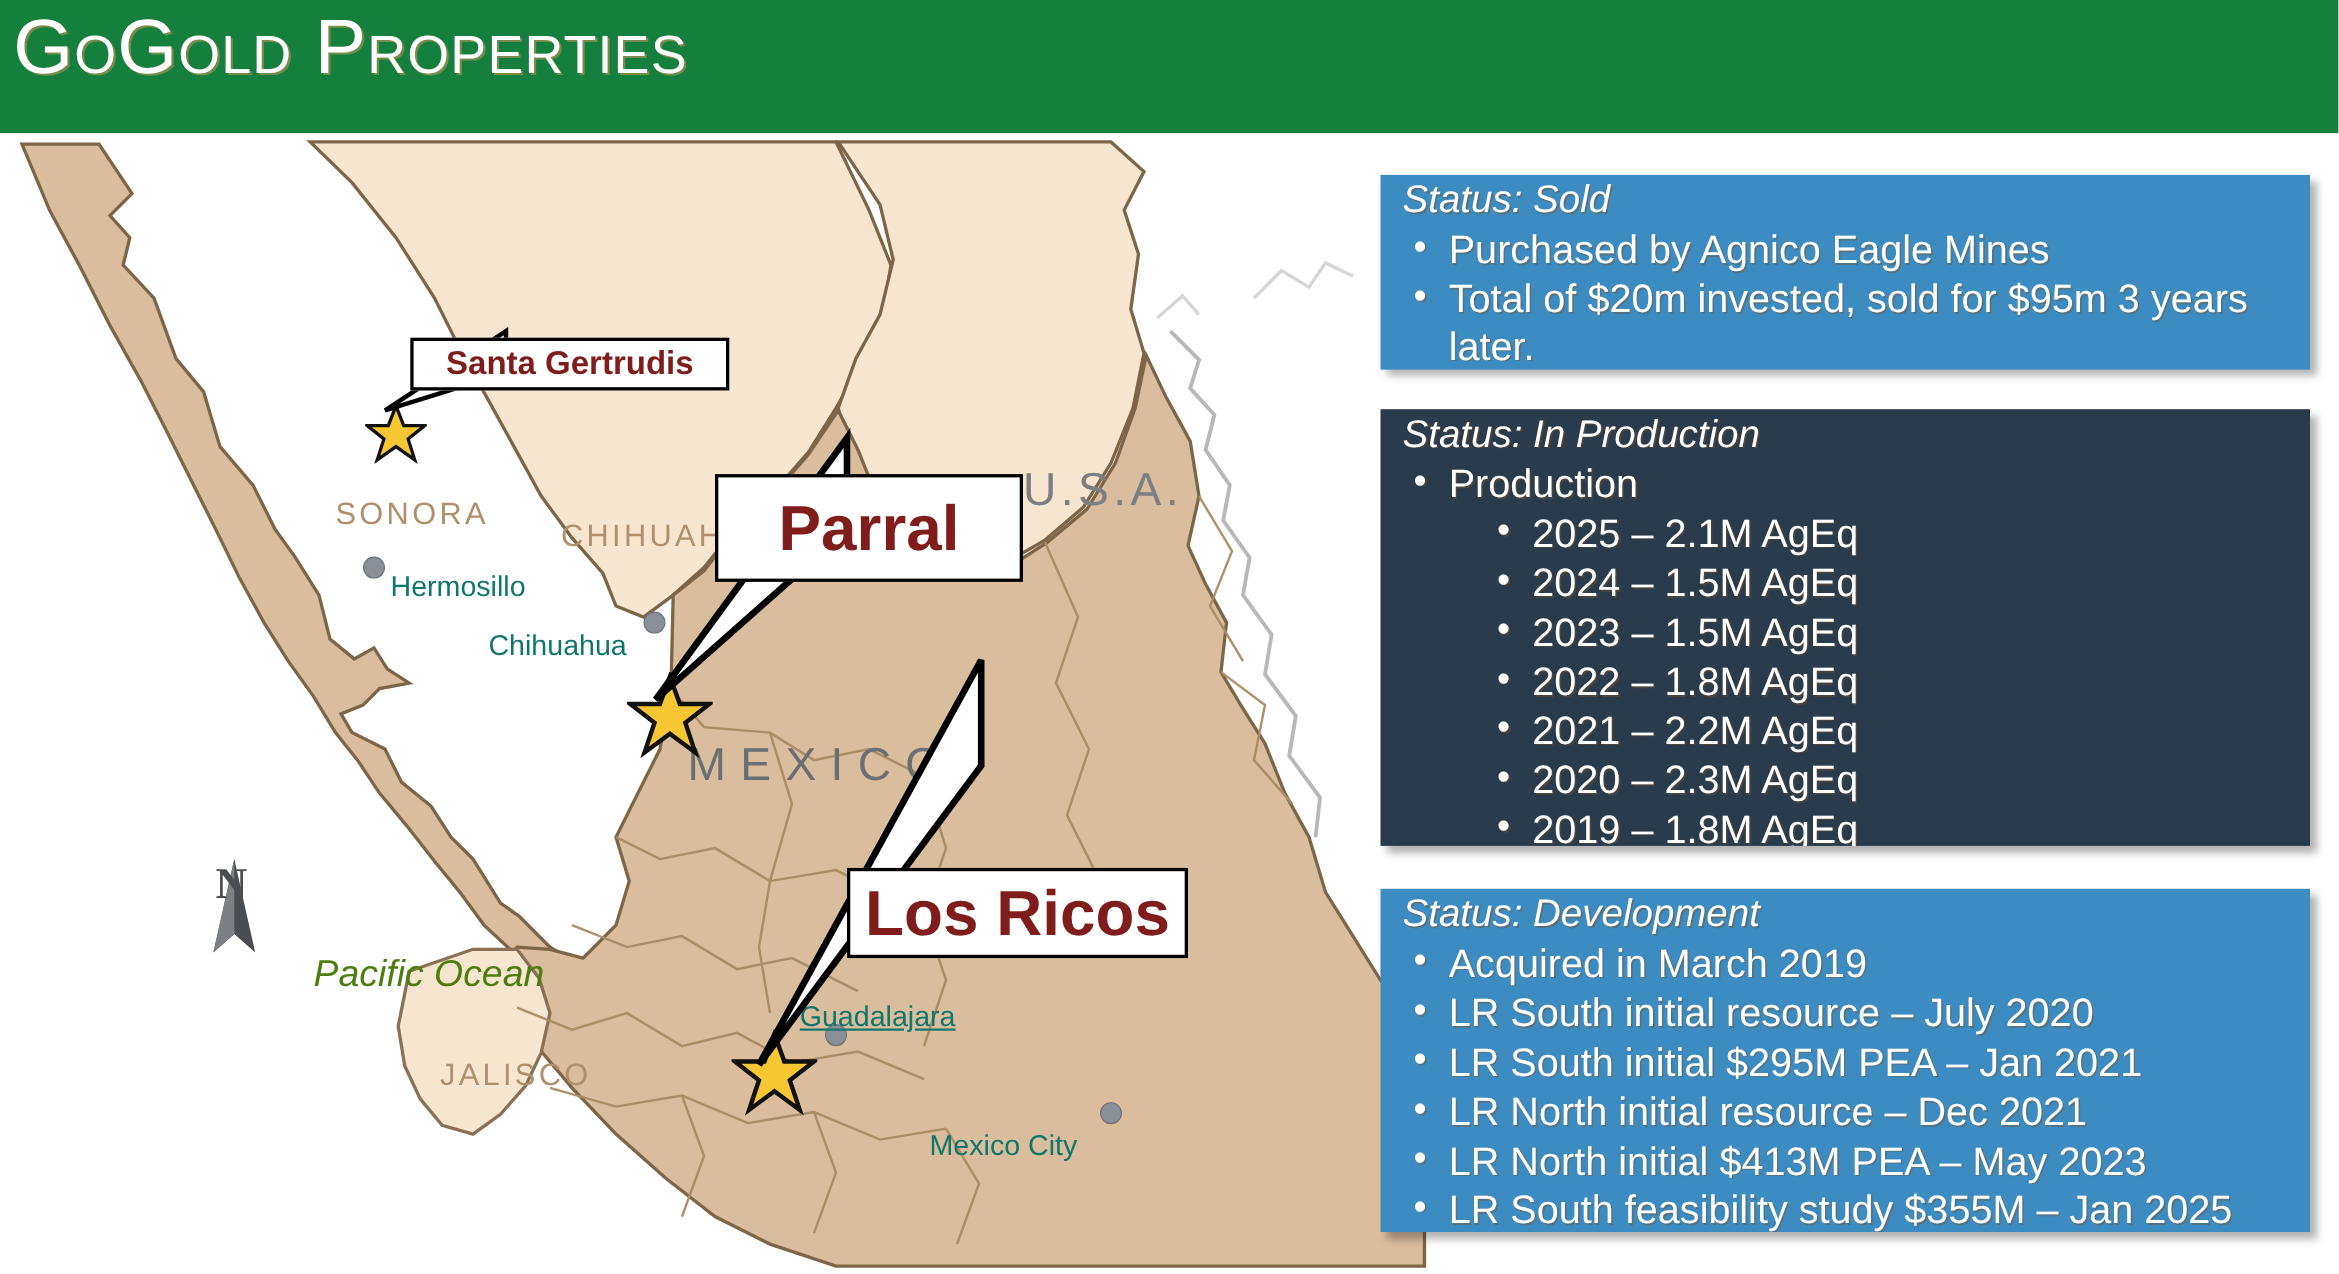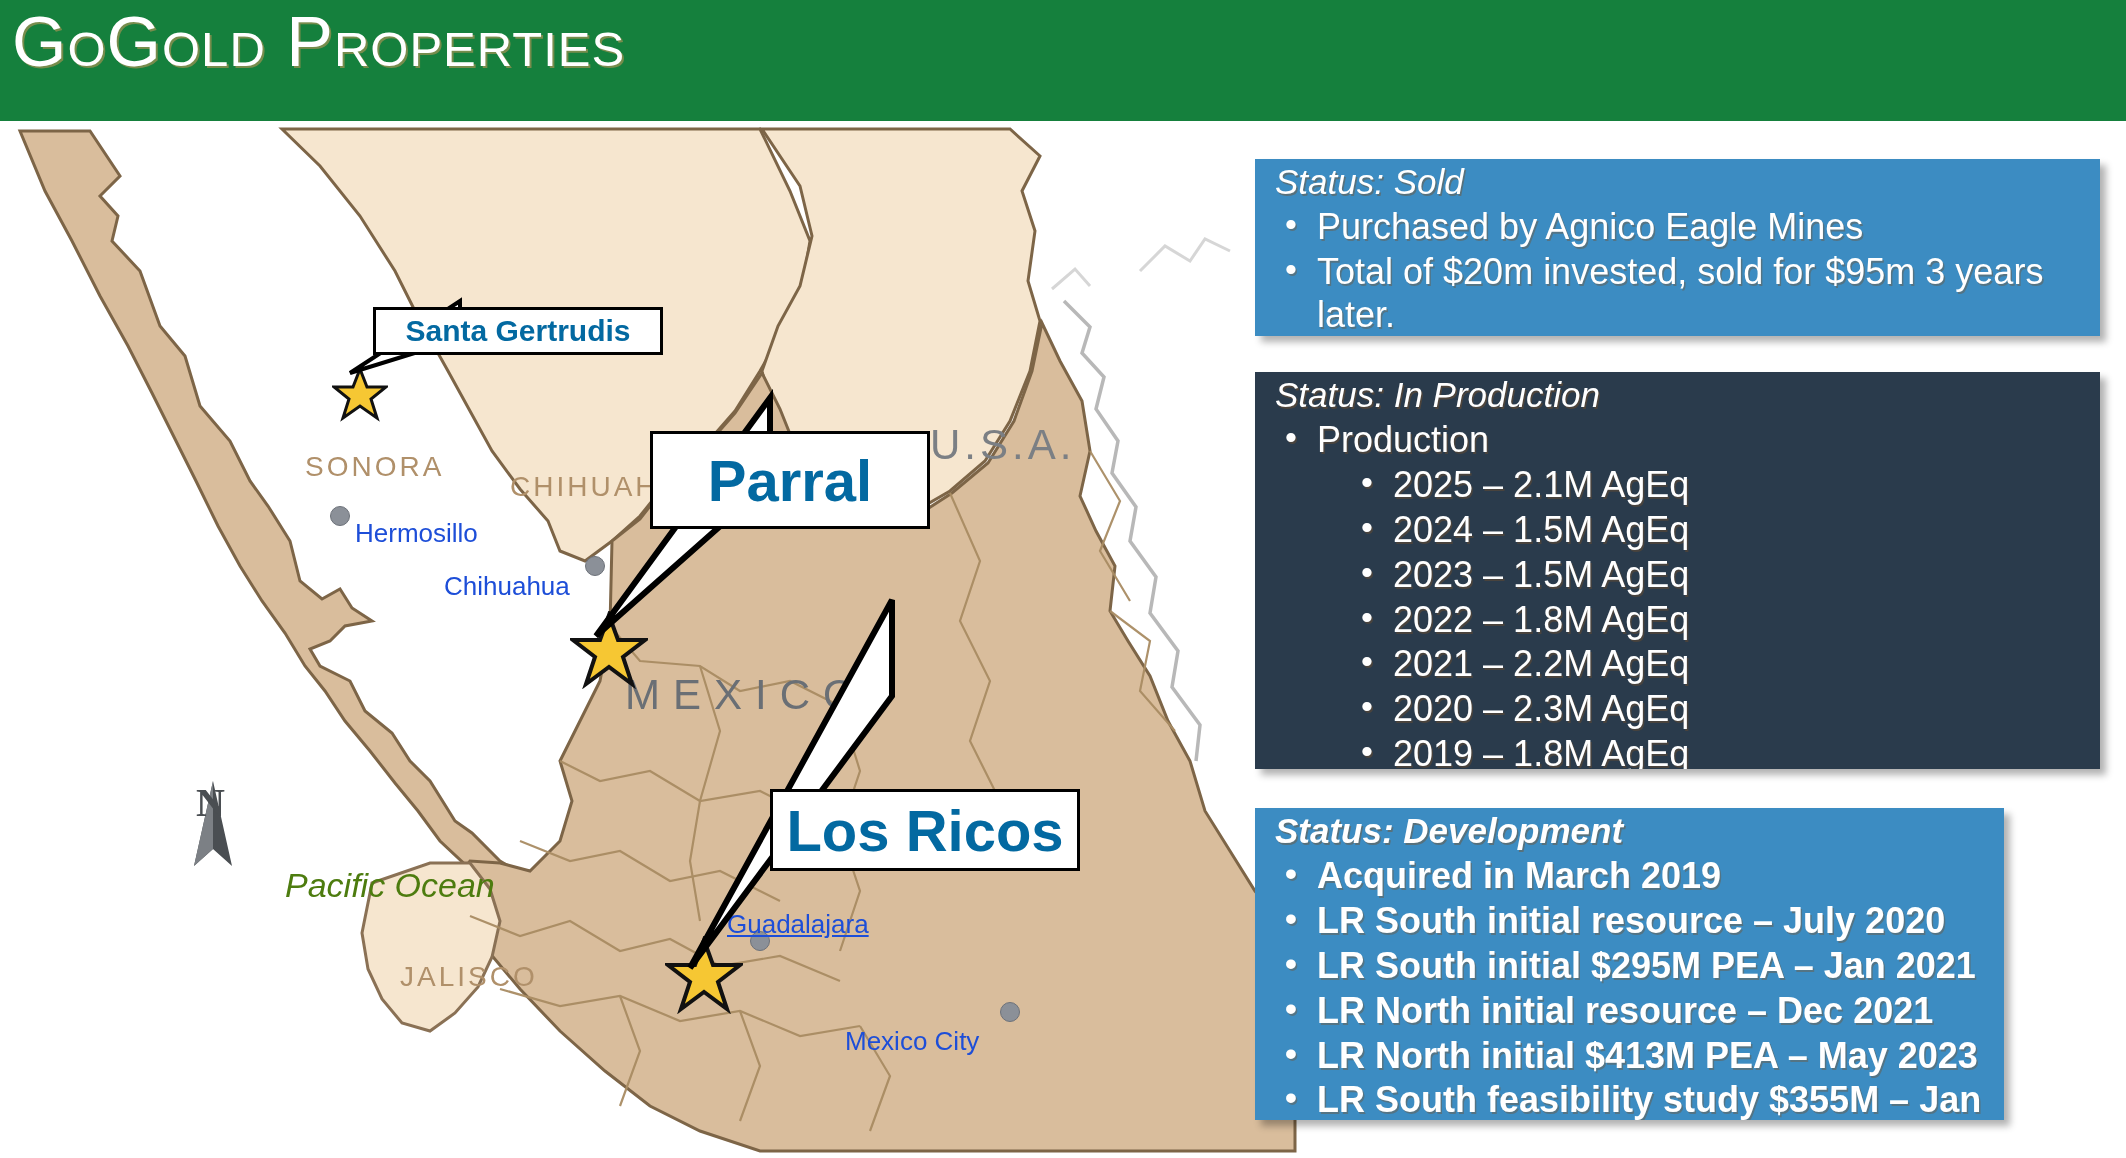--- a/index.html
+++ b/index.html
@@ -39,21 +39,21 @@
     position: absolute;
     white-space: nowrap;
     font-family: "Liberation Sans", sans-serif;
     pointer-events: none;
   }
   .lbl-country {
     color: #6a6f75; font-size: 42px; letter-spacing: 13px; font-weight: 400;
   }
   .lbl-usa { color: #7b7f84; font-size: 42px; letter-spacing: 4px; }
   .lbl-state { color: #b0906a; font-size: 28px; letter-spacing: 3px; }
-  .lbl-city  { color: #1d4ed8; font-size: 26px; }
+  .lbl-city  { color: #0f766e; font-size: 26px; }
   .lbl-ocean { color: #4d7c0f; font-size: 34px; font-style: italic; }
 
   .city-dot {
     position: absolute; width: 20px; height: 20px; border-radius: 50%;
     background: #8b9098; border: 1px solid #6d727a;
   }
 
   
   .compass { position: absolute; }
   .compass-n {
@@ -65,21 +65,21 @@
   
   .star { position: absolute; }
 
   
   .callout {
     position: absolute;
     background: #ffffff;
     border: 3px solid #000000;
     display: flex; align-items: center; justify-content: center;
     font-weight: 700;
-    color: #0369a1;
+    color: #7f1d1d;
     font-family: "Liberation Sans", sans-serif;
     z-index: 5;
   }
   .callout-small { font-size: 30px; }
   .callout-big { font-size: 58px; }
   .callout-tail { position: absolute; z-index: 4; }
 
   
   .panel {
     position: absolute;
@@ -113,21 +113,21 @@
     position: absolute; left: 10px; top: -2px;
     font-size: 34px;
   }
   .bullets.sub {
     margin-left: 76px;
   }
   .bullets.sub > li { font-size: 36px; }
 
   .panel-p1 { left: 1255px; top: 159px; width: 845px; height: 177px; }
   .panel-p2 { left: 1255px; top: 372px; width: 845px; height: 397px; }
-  .panel-p3 { left: 1255px; top: 808px; width: 749px; height: 312px; font-weight: bold; }
+  .panel-p3 { left: 1255px; top: 808px; width: 845px; height: 312px; }
 </style>
 </head>
 <body>
 
 <div class="slide">
 
   <div class="header">
     <div class="header-title">GoGold Properties</div>
   </div>
 

